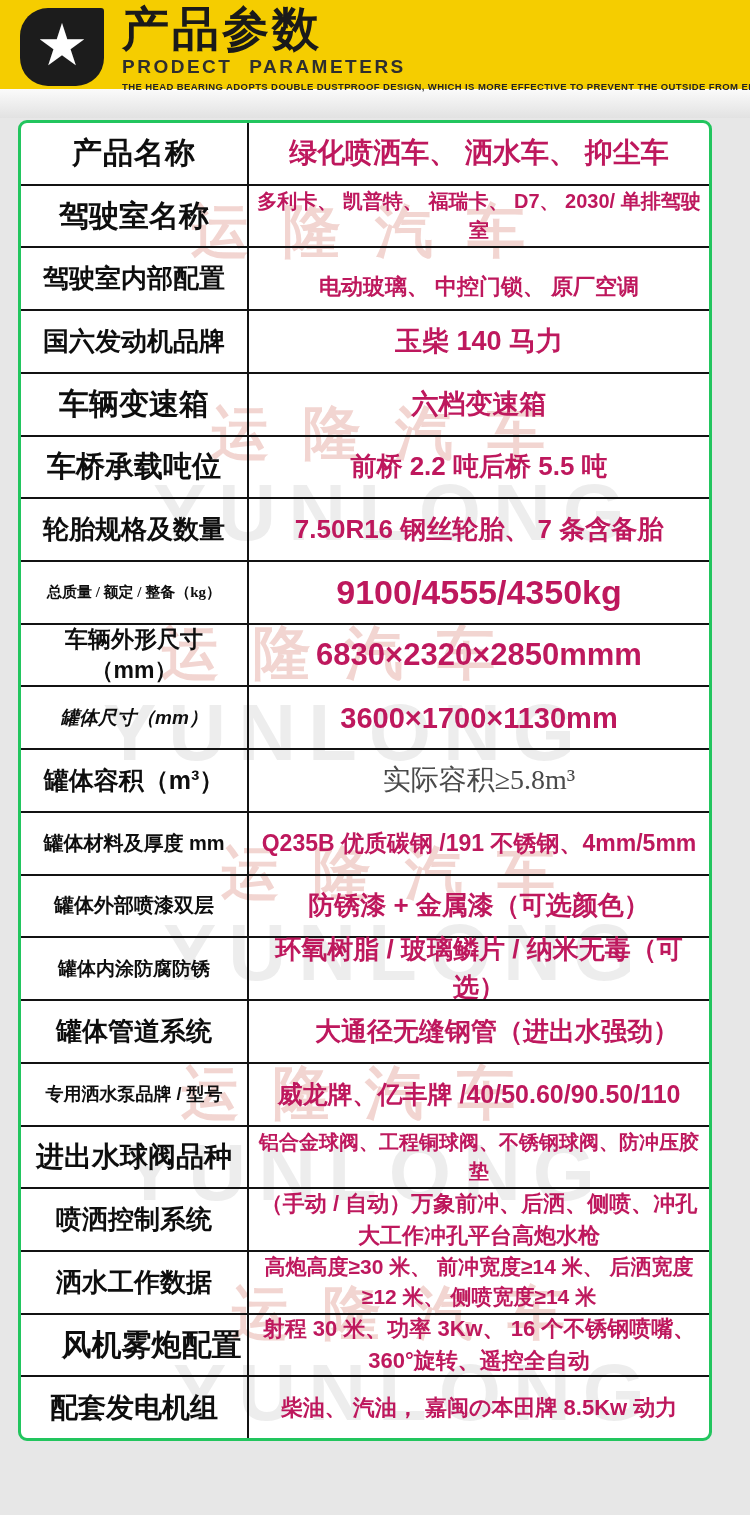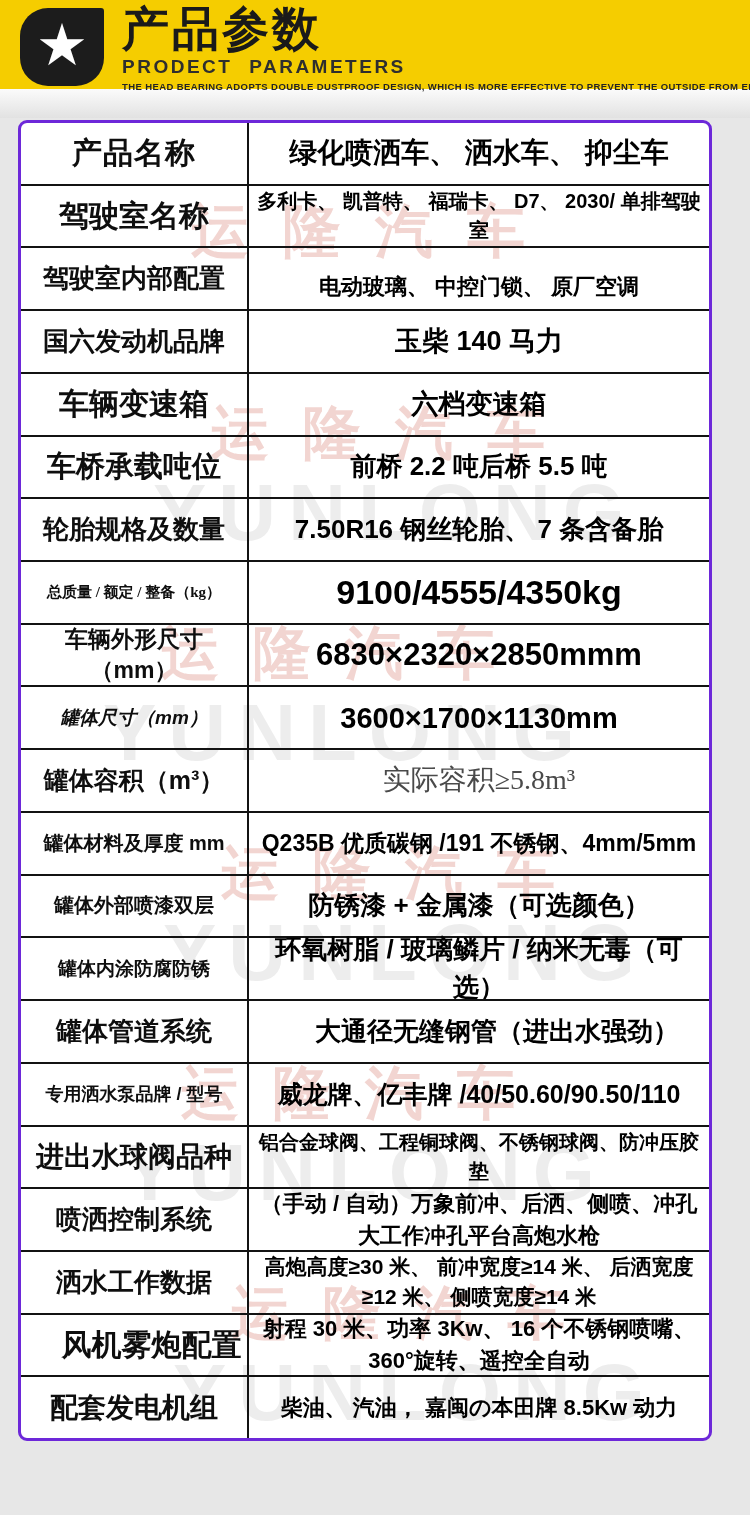--- a/index.html
+++ b/index.html
@@ -12,27 +12,27 @@
         border-radius:28px 3px 28px 28px;display:flex;align-items:center;justify-content:center;}
   .logo .star{color:#ffffff;font-size:58px;line-height:1;margin-top:-4px;}
   .banner-text{position:absolute;left:122px;top:2px;width:620px;}
   .banner-title{font-size:47px;font-weight:900;color:#1a1a1a;letter-spacing:3px;line-height:1.15;}
   .banner-sub{font-size:19px;font-weight:700;color:#2e2e2e;letter-spacing:2.5px;word-spacing:9px;margin-top:0px;}
   .banner-tag{font-size:9.5px;font-weight:700;color:#242424;letter-spacing:0.4px;margin-top:3px;white-space:nowrap;}
   .banner-fade{width:750px;height:29px;background:linear-gradient(#fbfbfb,#e2e2e2);}
 
   
   .spec-table{position:absolute;left:18px;top:120px;width:694px;height:1321px;background:#ffffff;
-              border:3px solid #6d28d9;border-radius:9px;box-sizing:border-box;
+              border:3px solid #22c55e;border-radius:9px;box-sizing:border-box;
               display:flex;flex-direction:column;overflow:hidden;}
   .row{flex:1 1 0;display:flex;position:relative;z-index:1;min-height:0;}
   .row + .row{border-top:2px solid #131313;justify-content:flex-end;}
   .cell{display:flex;align-items:center;justify-content:center;text-align:center;box-sizing:border-box;}
   .label{flex:0 0 228px;border-right:2px solid #131313;font-weight:700;color:#0e0e0e;padding:2px 4px;}
-  .value{flex:1 1 auto;font-weight:700;color:#000000;padding:2px 8px;line-height:1.45;}
+  .value{flex:1 1 auto;font-weight:700;color:#be185d;padding:2px 8px;line-height:1.45;}
 
   
   .row:nth-child(1)  .label{font-size:30px;letter-spacing:1px;}
   .row:nth-child(2)  .label{font-size:30px;}
   .row:nth-child(3)  .label{font-size:26px;}
   .row:nth-child(4)  .label{font-size:26px;}
   .row:nth-child(5)  .label{font-size:30px;}
   .row:nth-child(6)  .label{font-size:29px;}
   .row:nth-child(7)  .label{font-size:26px;}
   .row:nth-child(8)  .label{font-size:15px;font-family:Liberation Serif, serif;}

